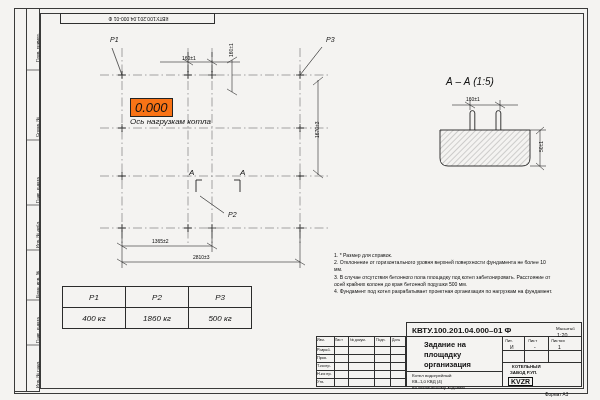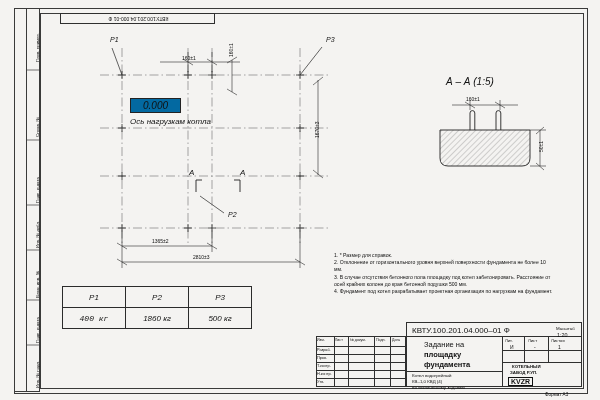--- a/index.html
+++ b/index.html
@@ -194,21 +194,21 @@
   <div class="lbl it" style="left:110px;top:36px;font-size:7px;">Р1</div>
   <div class="lbl it" style="left:326px;top:36px;font-size:7px;">Р3</div>
   <div class="lbl it" style="left:228px;top:211px;font-size:7px;">Р2</div>
 
   <div class="lbl" style="left:182px;top:55px;font-size:5px;">160±1</div>
   <div class="lbl" style="left:228px;top:57px;font-size:5px;transform:rotate(-90deg);transform-origin:0 0;">160±1</div>
   <div class="lbl" style="left:314px;top:138px;font-size:5px;transform:rotate(-90deg);transform-origin:0 0;">1670±3</div>
   <div class="lbl" style="left:152px;top:238px;font-size:5px;">1365±2</div>
   <div class="lbl" style="left:193px;top:254px;font-size:5px;">2810±3</div>
 
-  <div class="lbl it" style="left:130px;top:98px;font-size:10px;border:0.8px solid #222;padding:1px 12px;background:#0369a1;">0.000</div>
+  <div class="lbl it" style="left:130px;top:98px;font-size:13px;border:0.8px solid #222;padding:1px 4px;background:#f97316;">0.000</div>
   <div class="lbl it" style="left:130px;top:117px;font-size:8px;">Ось нагрузкам котла</div>
 
   <div class="lbl it" style="left:189px;top:168px;font-size:8px;">А</div>
   <div class="lbl it" style="left:240px;top:168px;font-size:8px;">А</div>
 
   <div class="lbl it" style="left:446px;top:76px;font-size:10px;">А – А (1:5)</div>
 
   <svg>
 
     <path d="M440,130 L530,130 L530,158 Q530,166 522,166 L448,166 Q440,166 440,158 Z" fill="url(#hatch)" stroke="#222" stroke-width="0.9"></path>
@@ -246,41 +246,41 @@
   </div>
 
   <table class="tbl" style="left:62px;top:286px;width:190px;">
     <tbody>
         <tr>
       <td style="width:63px;height:18px;">Р1</td>
       <td style="width:63px;">Р2</td>
       <td style="width:63px;">Р3</td>
     </tr>
     <tr>
-      <td style="height:18px;font-family:Liberation Mono, monospace;">400 кг</td>
+      <td style="height:18px;">400 кг</td>
       <td>1860 кг</td>
       <td>500 кг</td>
     </tr>
   </tbody>
     </table>
 
   <div class="tb" style="left:406px;top:322px;width:176px;height:65px;"></div>
   <div class="tb-line" style="left:406px;top:336px;width:176px;height:1px;"></div>
   <div class="tb-line" style="left:502px;top:336px;width:1px;height:51px;"></div>
   <div class="tb-line" style="left:502px;top:350px;width:80px;height:1px;"></div>
   <div class="tb-line" style="left:502px;top:362px;width:80px;height:1px;"></div>
   <div class="tb-line" style="left:406px;top:371px;width:96px;height:1px;"></div>
   <div class="tb-line" style="left:524px;top:336px;width:1px;height:26px;"></div>
   <div class="tb-line" style="left:548px;top:336px;width:1px;height:26px;"></div>
 
-  <div class="lbl" style="left:412px;top:326px;font-size:8px;font-weight:normal;">КВТУ.100.201.04.000–01 Ф</div>
-
-  <div class="lbl" style="left:424px;top:340px;font-size:7.5px;font-weight:normal;">Задание на</div>
+  <div class="lbl" style="left:412px;top:326px;font-size:8px;font-weight:bold;">КВТУ.100.201.04.000–01 Ф</div>
+
+  <div class="lbl" style="left:424px;top:340px;font-size:7.5px;font-weight:bold;">Задание на</div>
   <div class="lbl" style="left:424px;top:350px;font-size:7.5px;font-weight:bold;">площадку</div>
-  <div class="lbl" style="left:424px;top:360px;font-size:7.5px;font-weight:bold;">фундамента</div>
+  <div class="lbl" style="left:424px;top:360px;font-size:7.5px;font-weight:bold;">организация</div>
 
   <div class="lbl" style="left:412px;top:373px;font-size:4.4px;">Котел водогрейный</div>
   <div class="lbl" style="left:412px;top:379px;font-size:4.4px;">КВ–1,0 КВД  (4)</div>
   <div class="lbl" style="left:412px;top:385px;font-size:4.4px;">по техническому заданию</div>
 
   <div class="lbl" style="left:505px;top:338px;font-size:4.2px;">Лит.</div>
   <div class="lbl" style="left:528px;top:338px;font-size:4.2px;">Лист</div>
   <div class="lbl" style="left:551px;top:338px;font-size:4.2px;">Листов</div>
   <div class="lbl" style="left:510px;top:344px;font-size:5px;">И</div>
   <div class="lbl" style="left:534px;top:344px;font-size:5px;">-</div>

